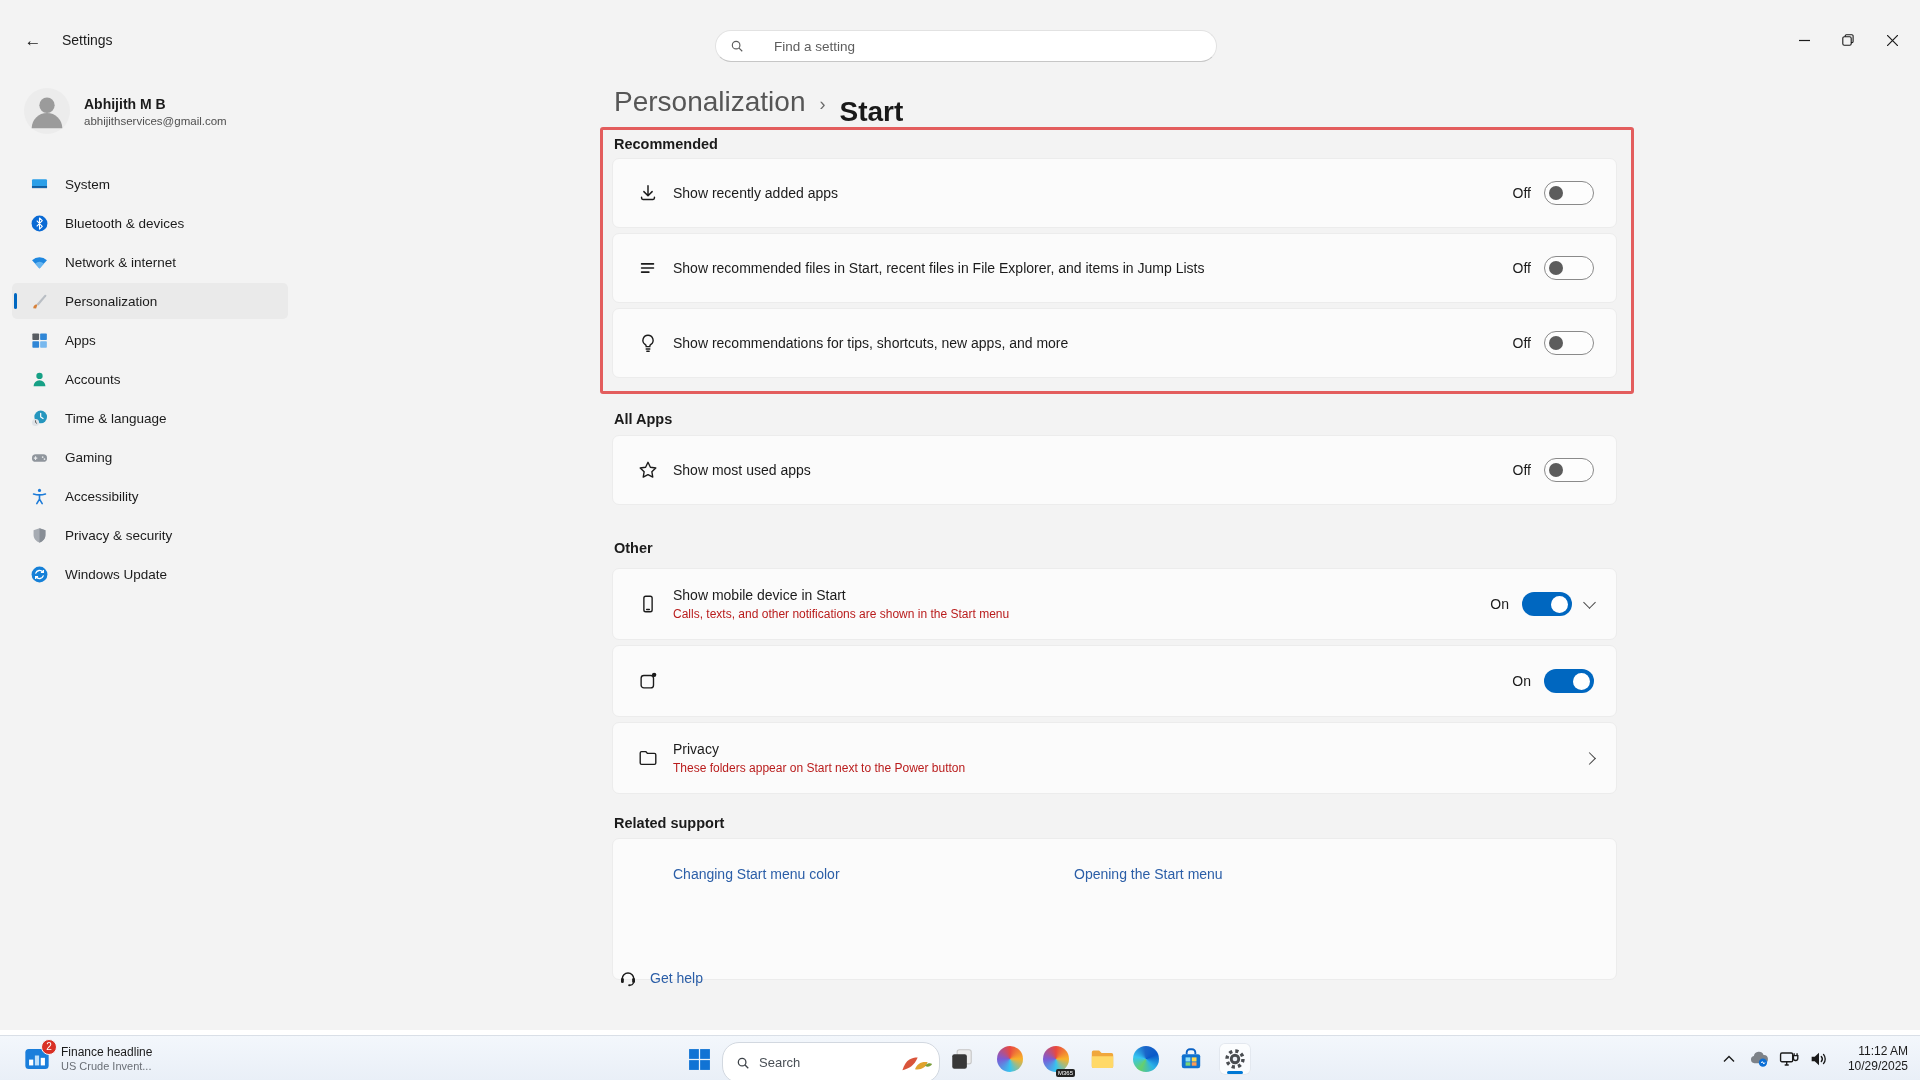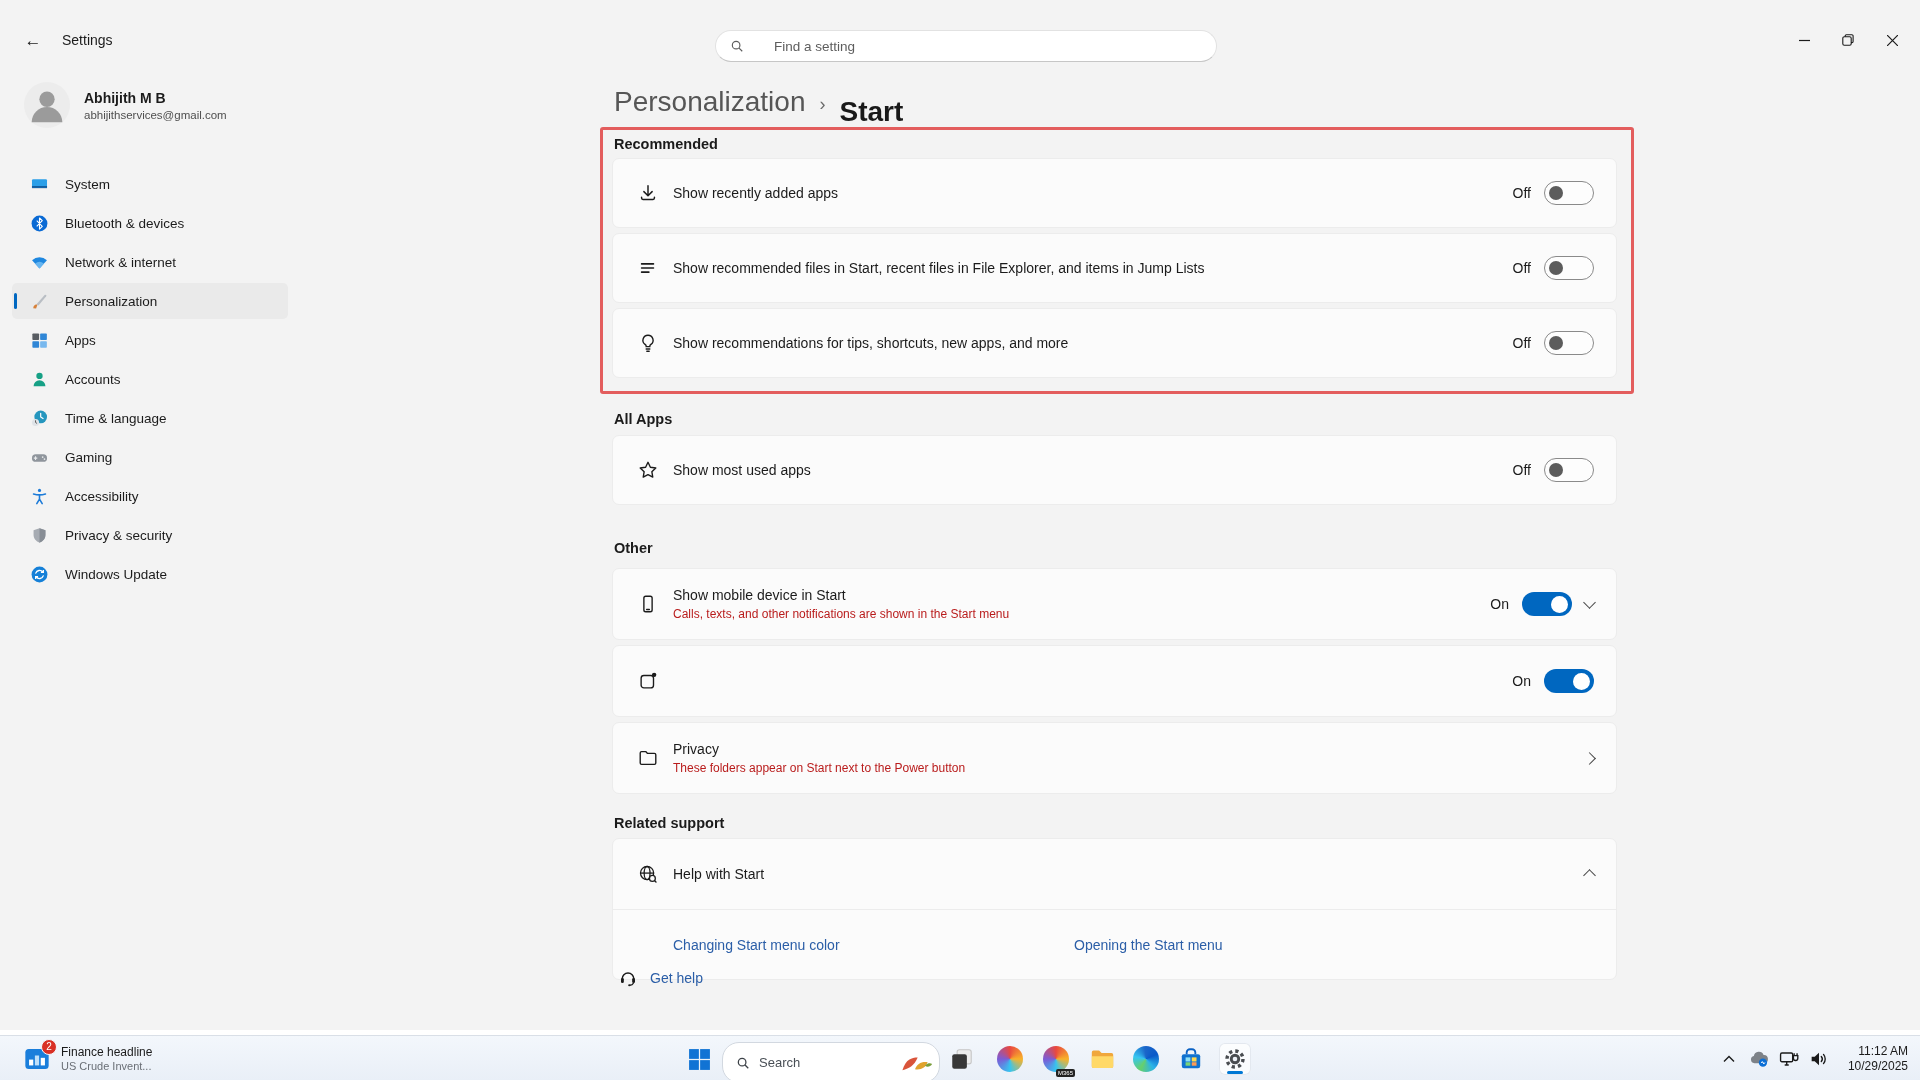--- a/index.html
+++ b/index.html
@@ -15,21 +15,21 @@
   .find-setting { position:absolute; left:715px; top:30px; width:502px; height:32px;
     background:#ffffff; border:1px solid #e2e2e2; border-bottom:1px solid #c6c6c6;
     border-radius:17px; display:flex; align-items:center; padding:0 14px; gap:10px; }
   .find-setting .ph { font-size:13.5px; color:#5d5d5d;margin-left:20px; }
   .win-controls { position:absolute; right:6px; top:22px; display:flex; }
   .win-controls span { width:44px; height:36px; display:flex; align-items:center;
     justify-content:center; color:#1b1b1b; cursor:pointer; }
 
   
   .sidebar { position:absolute; left:0; top:70px; width:300px; bottom:0; }
-  .profile { position:absolute; left:24px; top:12px; display:flex; align-items:center; gap:14px; }
+  .profile { position:absolute; left:24px; top:18px; display:flex; align-items:center; gap:14px; }
   .profile .pname { font-size:14px; font-weight:bold; color:#1b1b1b; }
   .profile .pemail { font-size:11.5px; color:#4f4f4f; margin-top:3px; }
   .nav { position:absolute; left:12px; right:12px; top:96px; }
   .nav-item { position:relative; height:36px; margin-bottom:3px; display:flex; align-items:center;
     gap:16px; padding-left:18px; border-radius:5px; cursor:pointer; }
   .nav-item .nicon { width:19px; height:19px; display:flex; }
   .nav-item .nlabel { font-size:13.5px; color:#1b1b1b; }
   .nav-item.selected { background:#eaeaea; }
   .nav-item.selected::before { content:""; position:absolute; left:2px; top:10px; width:3px;
     height:16px; border-radius:2px; background:#0067c0; }
@@ -387,33 +387,20 @@
       <div class="rsub">These folders appear on Start next to the Power button</div>
     </span>
     <span class="rright">
         <span class="chev right"></span>
       </span>
   </div>
 
   <div class="sec-label" style="top:815px">Related support</div>
 
   <div class="support-card">
-    <div class="support-head">
-      <span class="ricon">
-          <svg viewBox="0 0 24 24" width="22" height="22" fill="none" stroke="#1b1b1b" stroke-width="1.4">
-            <circle cx="11" cy="11" r="7.2"></circle>
-            <ellipse cx="11" cy="11" rx="3.2" ry="7.2"></ellipse>
-            <path d="M4 11h14"></path>
-            <circle cx="16.8" cy="16.8" r="3.2" fill="#fbfbfb"></circle>
-            <path d="M19.2 19.2l2 2"></path>
-          </svg>
-        </span>
-      <span class="rtitle">Help with Start</span>
-      <span class="rright"><span class="chev up"></span></span>
-    </div>
     <div class="support-links">
       <a>Changing Start menu color</a>
       <a>Opening the Start menu</a>
     </div>
   </div>
 
   <div class="get-help">
     <span>
         <svg viewBox="0 0 24 24" width="20" height="20">
           <path d="M5 13a7 7 0 0 1 14 0" fill="none" stroke="#1b1b1b" stroke-width="1.8"></path>

